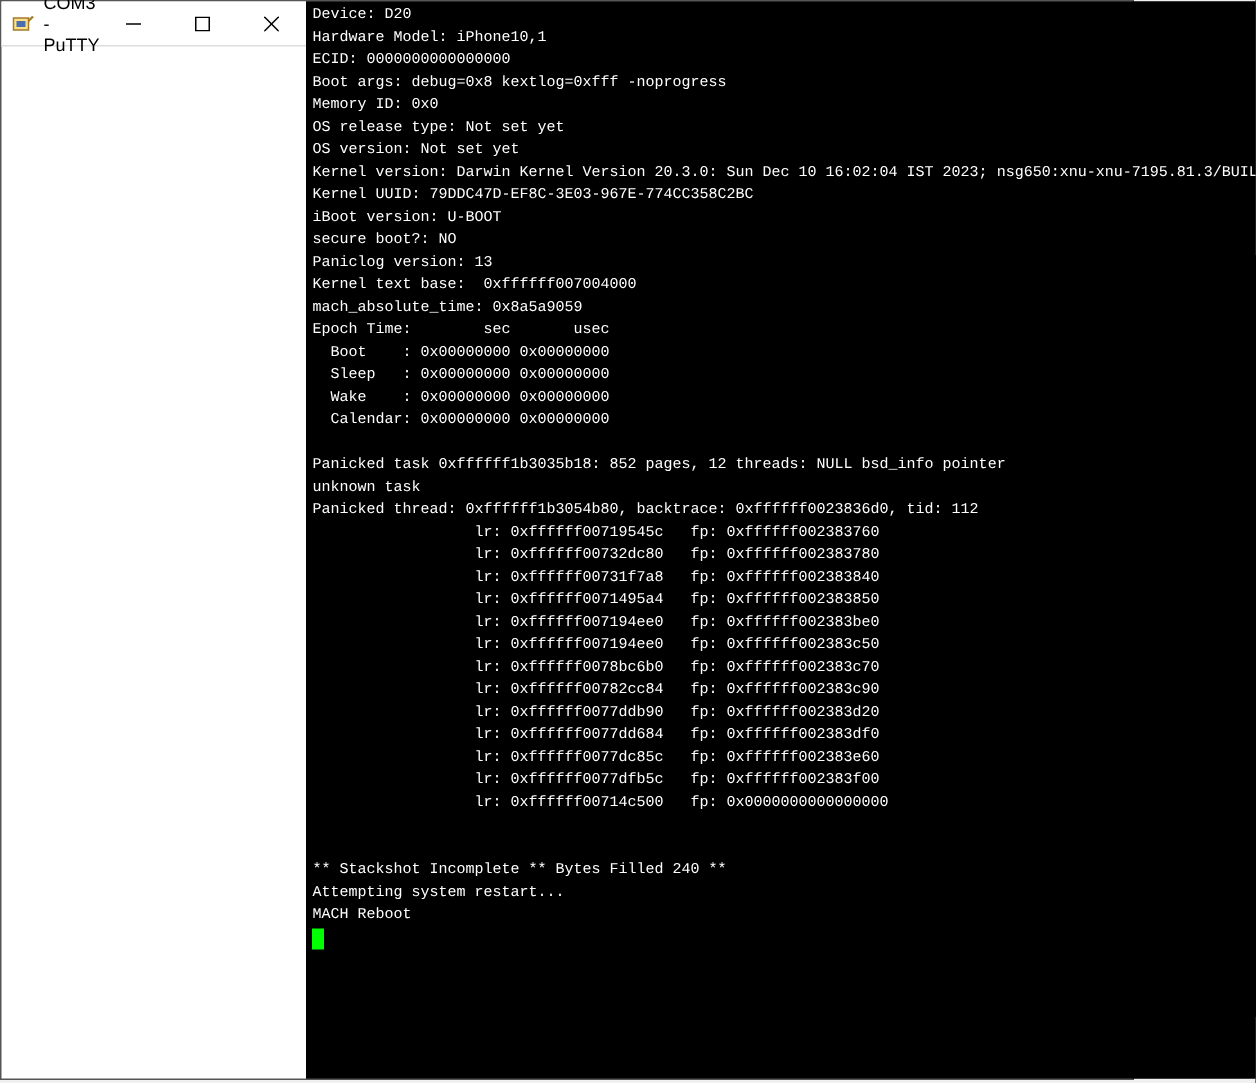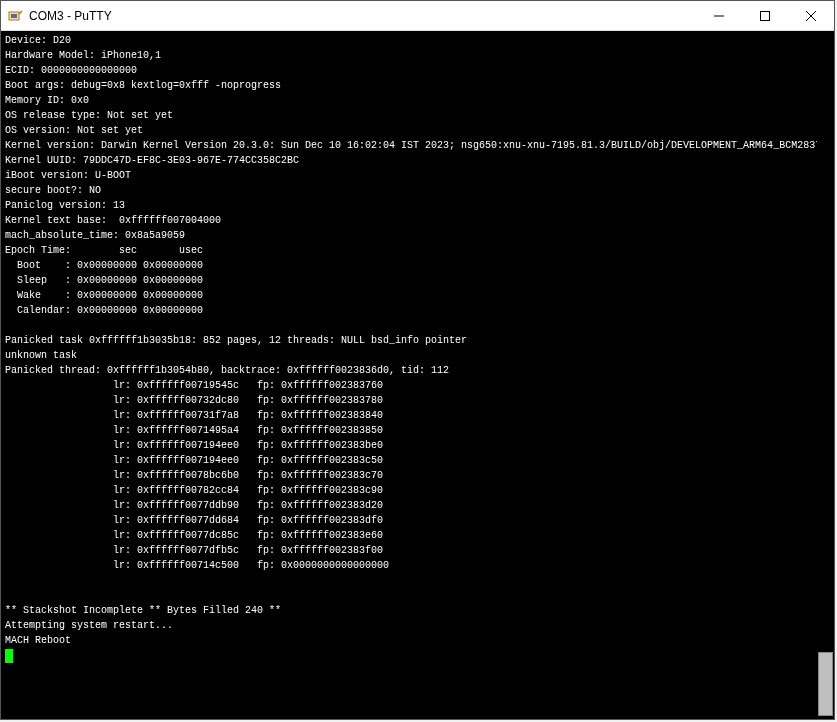--- a/index.html
+++ b/index.html
@@ -4,26 +4,26 @@
 <style>
   * { margin: 0; padding: 0; box-sizing: border-box; }
   body {
     font-family: "Segoe UI", Tahoma, sans-serif;
     background: #f0f0f0;
     width: 837px;
     height: 722px;
     overflow: hidden;
   }
   .window {
-    width: 835px;
+    width: 756px;
     height: 720px;
     border: 1px solid #555;
     background: #fff;
     display: flex;
-    flex-direction: column;
+    flex-direction: row;
   }
   .titlebar {
     height: 30px;
     background: #fff;
     display: flex;
     align-items: center;
     padding-left: 6px;
     border-bottom: 1px solid #ddd;
     user-select: none;
   }

